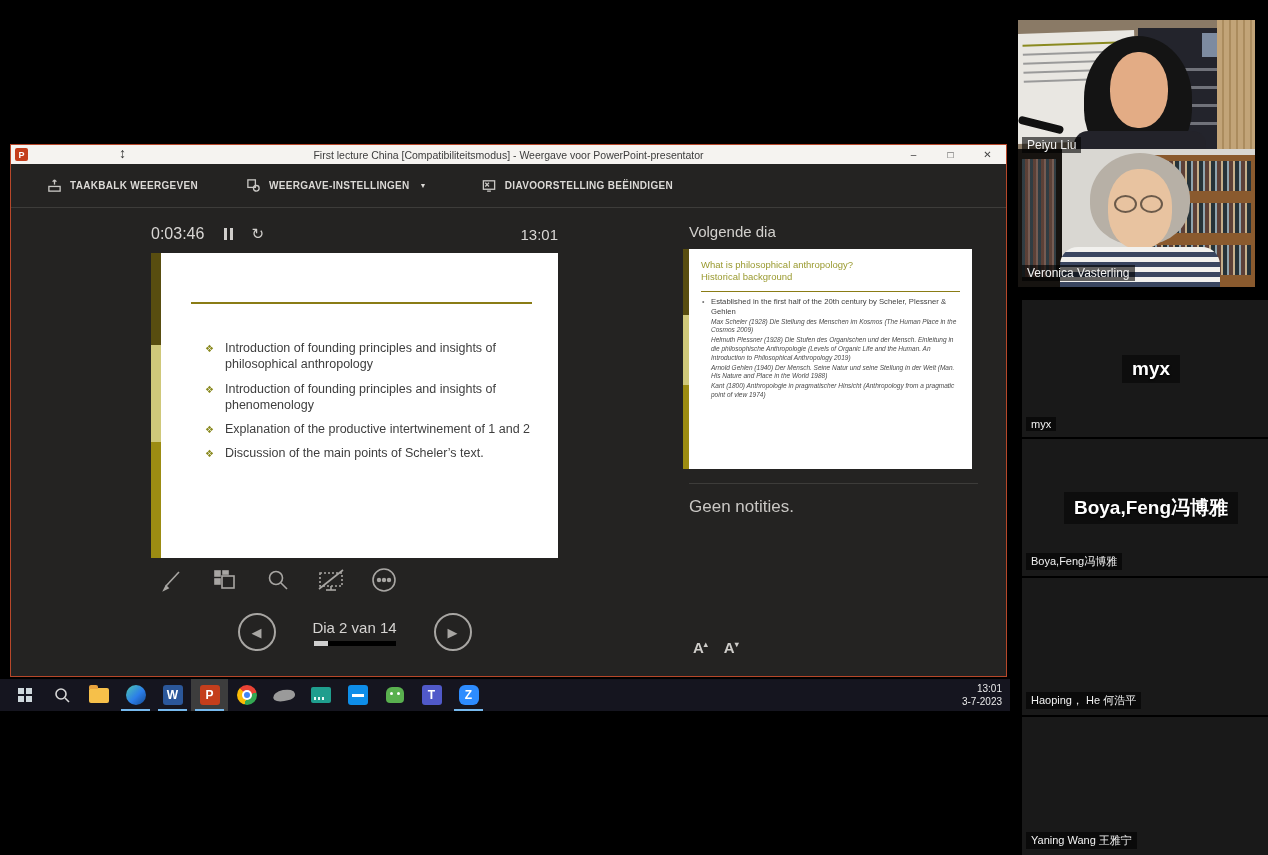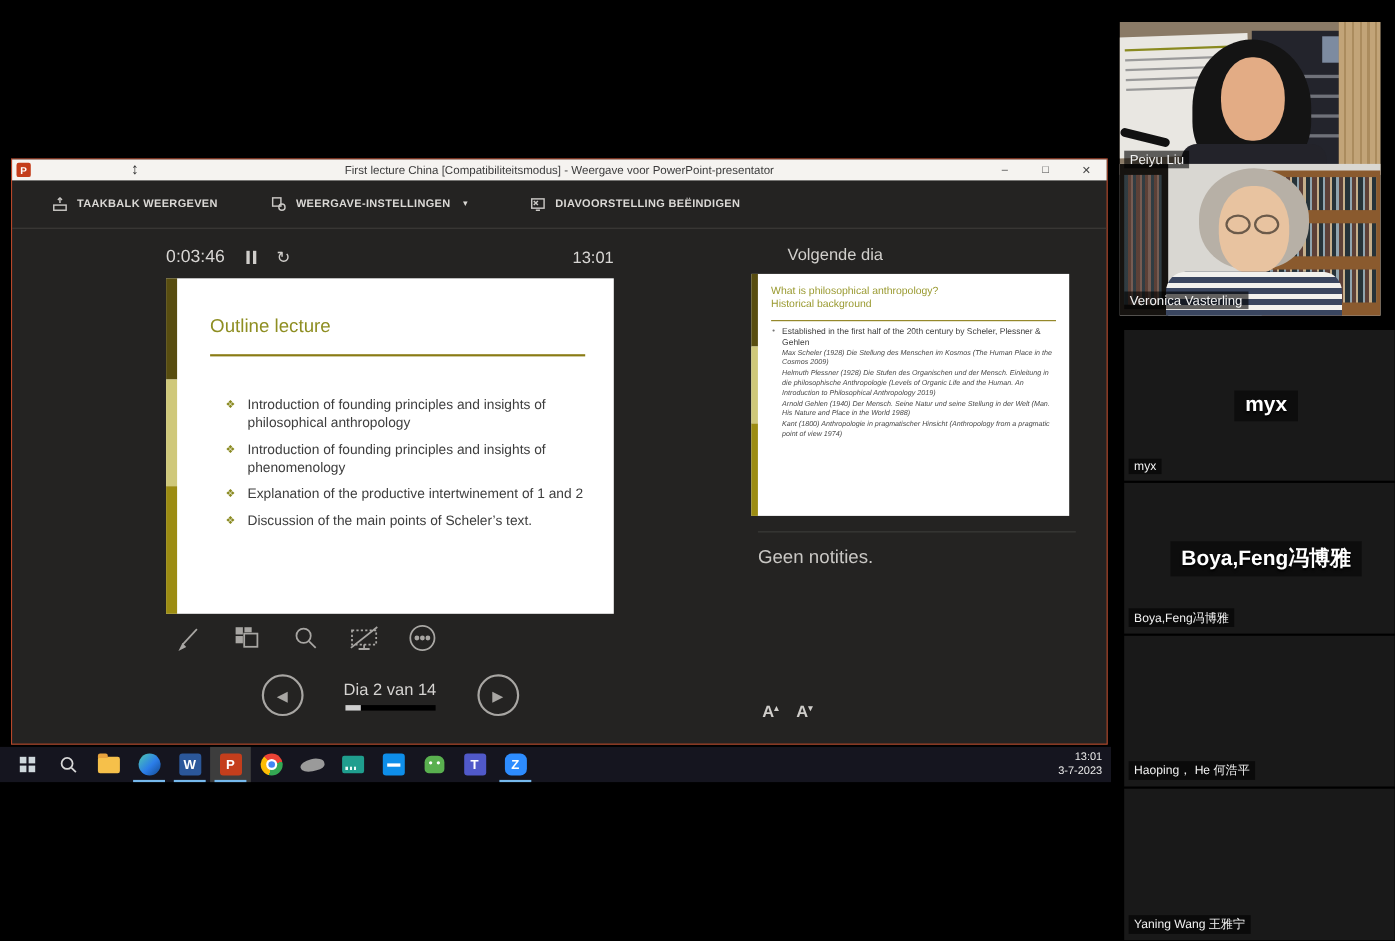--- a/index.html
+++ b/index.html
@@ -52,21 +52,21 @@
   
   .nav{position:absolute;left:140px;top:468px;width:407px;display:flex;align-items:center;
        justify-content:center;gap:24px;}
   .nav-circle{width:34px;height:34px;border:2px solid #a8a6a3;border-radius:50%;
               display:flex;align-items:center;justify-content:center;color:#a8a6a3;font-size:13px;}
   .nav-center{width:110px;text-align:center;}
   .nav-label{font-size:15px;color:#d6d4d2;}
   .progress{margin:5px auto 0;width:82px;height:5px;background:#000;}
   .progress .fill{height:100%;width:18%;background:#cfcfcf;}
   
-  .next-header{position:absolute;left:678px;top:78px;font-size:15px;color:#d2d0cd;margin-left:27px;}
+  .next-header{position:absolute;left:678px;top:78px;font-size:15px;color:#d2d0cd;}
   .preview{position:absolute;left:672px;top:104px;width:289px;height:220px;background:#fff;display:flex;}
   .pstripe{width:6px;flex:0 0 auto;display:flex;flex-direction:column;}
   .pstripe .s1{height:30%;background:#584d10;}.pstripe .s2{height:32%;background:#cfc87a;}
   .pstripe .s3{flex:1;background:#9c8c12;}
   .pcontent{flex:1;padding:10px 12px 0 12px;}
   .ptitle{font-size:9.5px;line-height:1.3;color:#9a9a30;}
   .phr{border:0;border-top:1px solid #8a7c15;margin:7px 0 5px 0;}
   .pitem{position:relative;padding-left:10px;}
   .pitem .pm{position:absolute;left:1px;top:0;font-size:7px;color:#777;}
   .pitem.bul{font-size:7.7px;color:#3e3e3e;line-height:1.3;margin-top:3px;}
@@ -207,21 +207,20 @@
       <span class="clock">13:01</span>
     </div>
 
     <div class="slide">
       <div class="stripe">
           <div class="s1"></div>
           <div class="s2"></div>
           <div class="s3"></div>
         </div>
       <div class="slide-content">
-        <div class="slide-title">Outline lecture</div>
         <hr class="slide-hr">
         <ul class="bullets">
           <li><span class="marker">❖</span><span>Introduction of founding principles and insights of philosophical anthropology</span></li>
           <li><span class="marker">❖</span><span>Introduction of founding principles and insights of phenomenology</span></li>
           <li><span class="marker">❖</span><span>Explanation of the productive intertwinement of 1 and 2</span></li>
           <li><span class="marker">❖</span><span>Discussion of the main points of Scheler’s text.</span></li>
         </ul>
       </div>
     </div>
 

